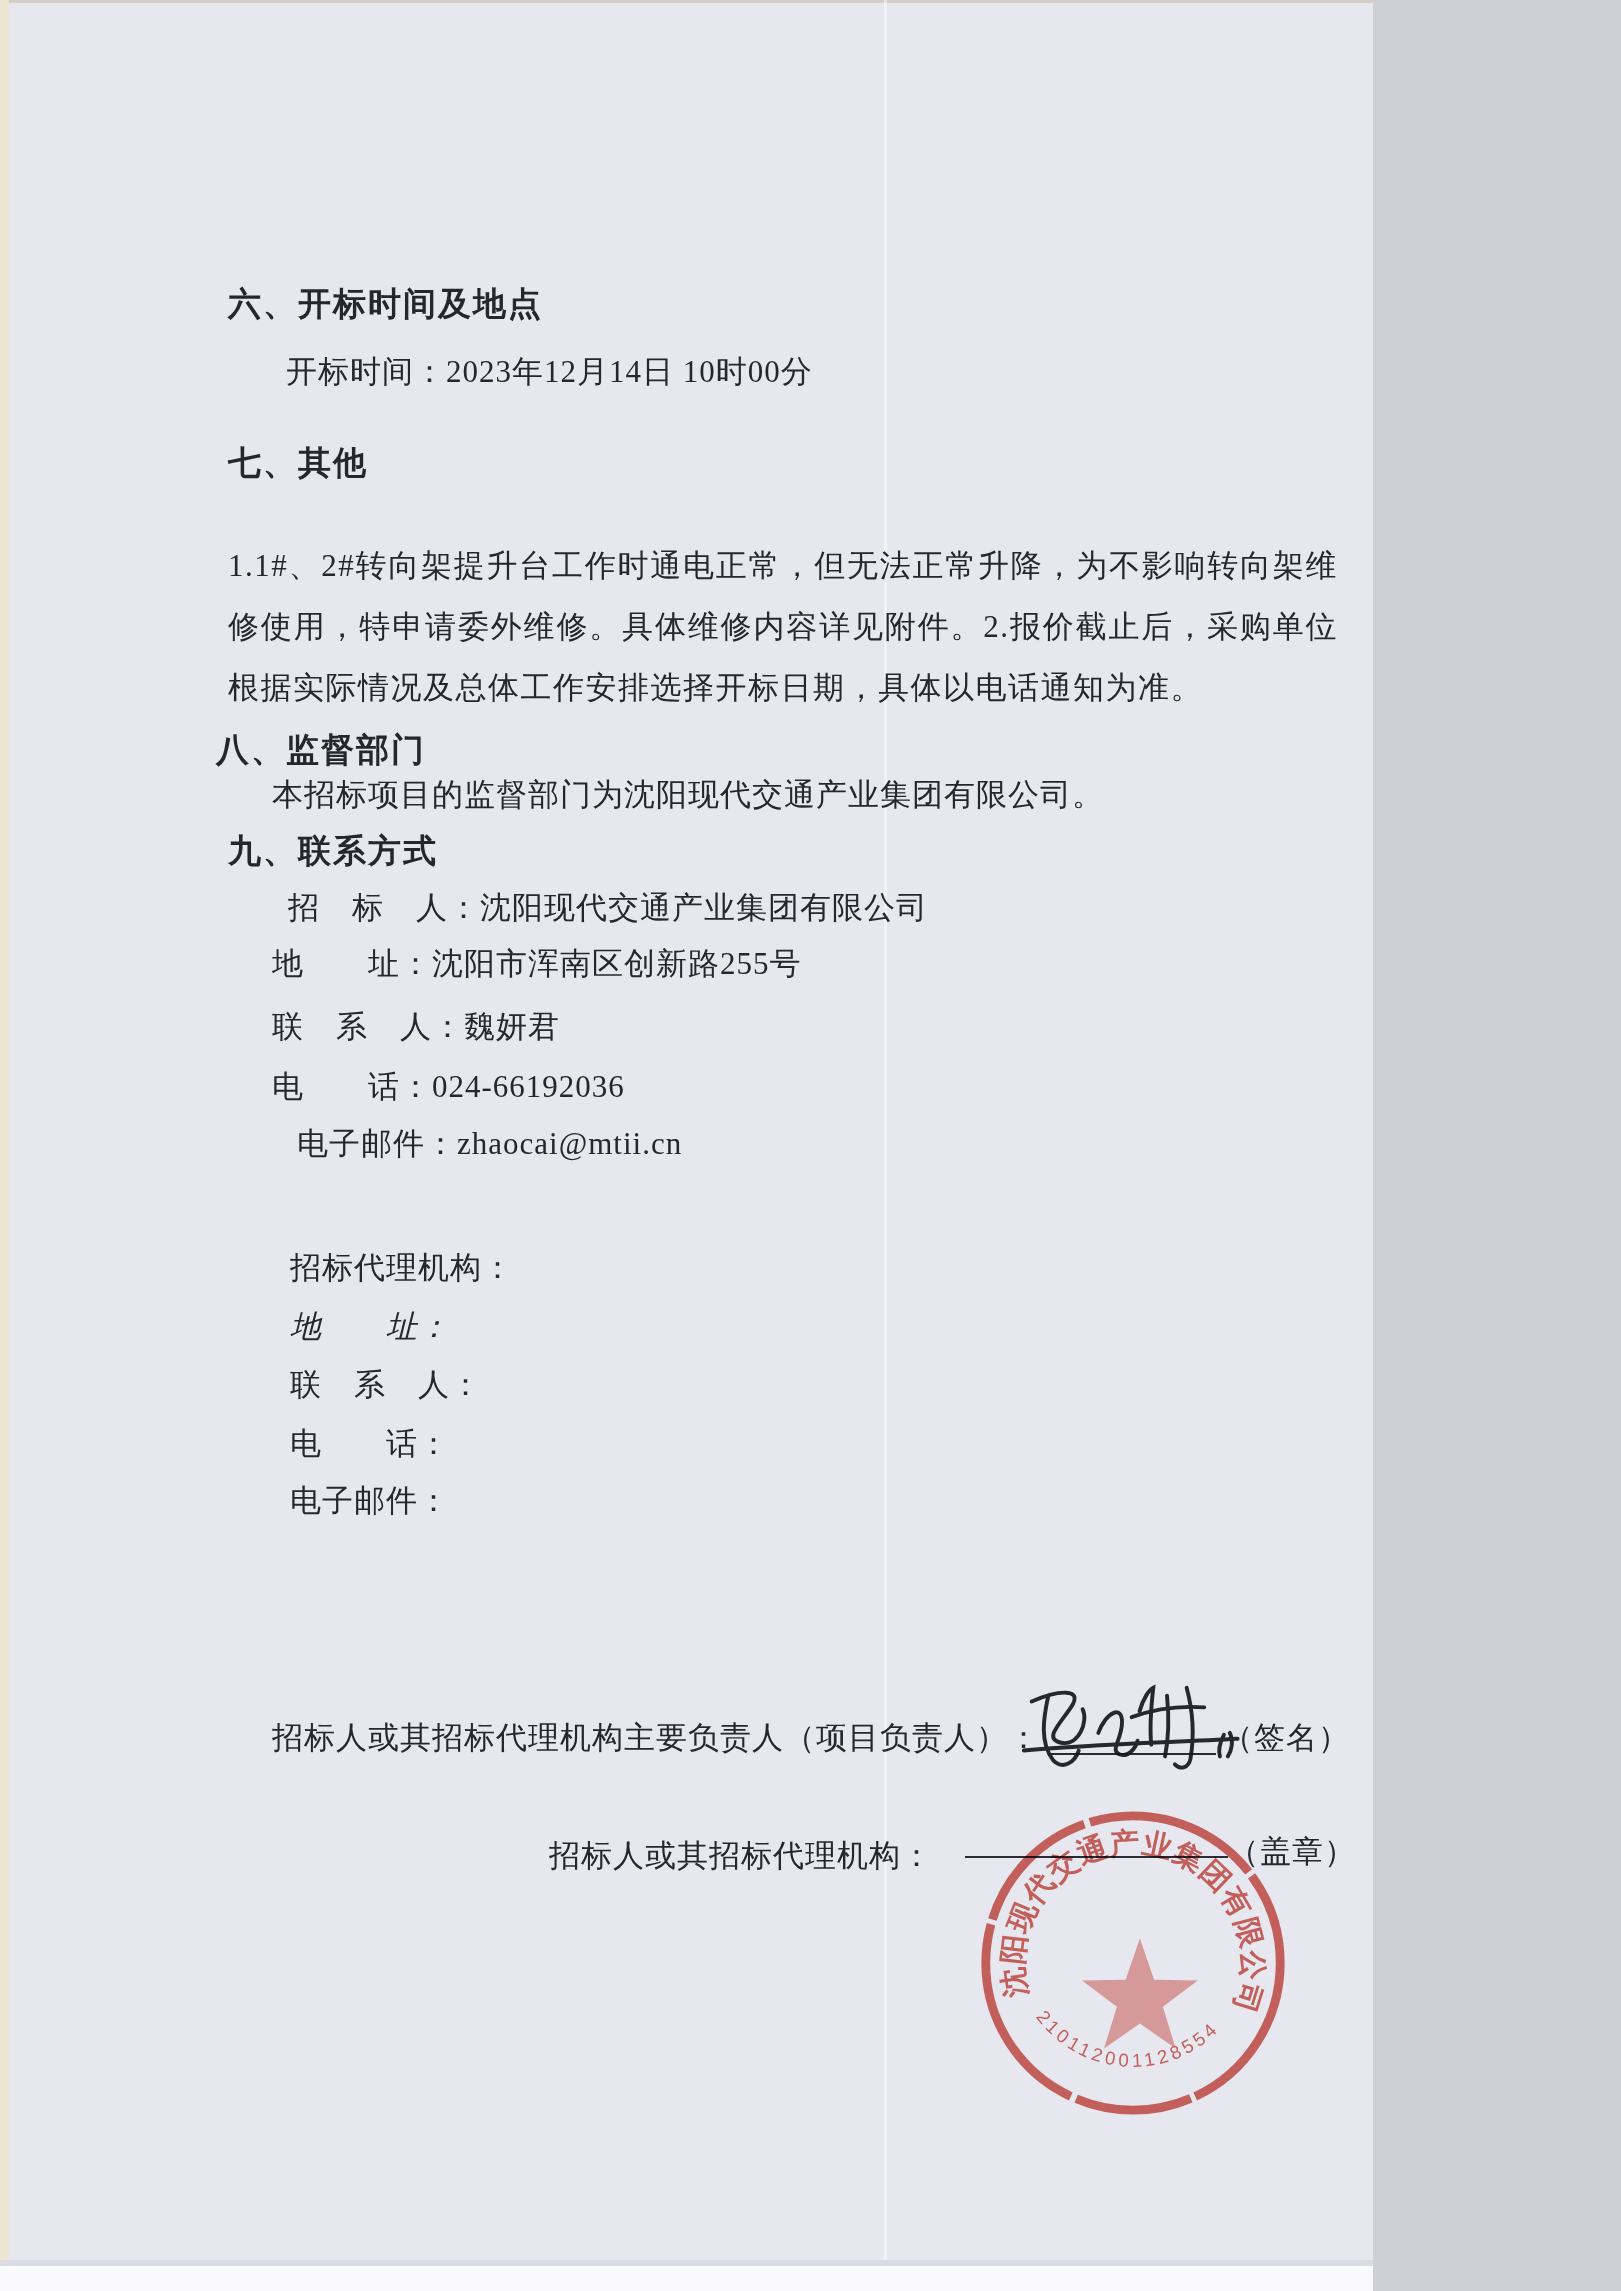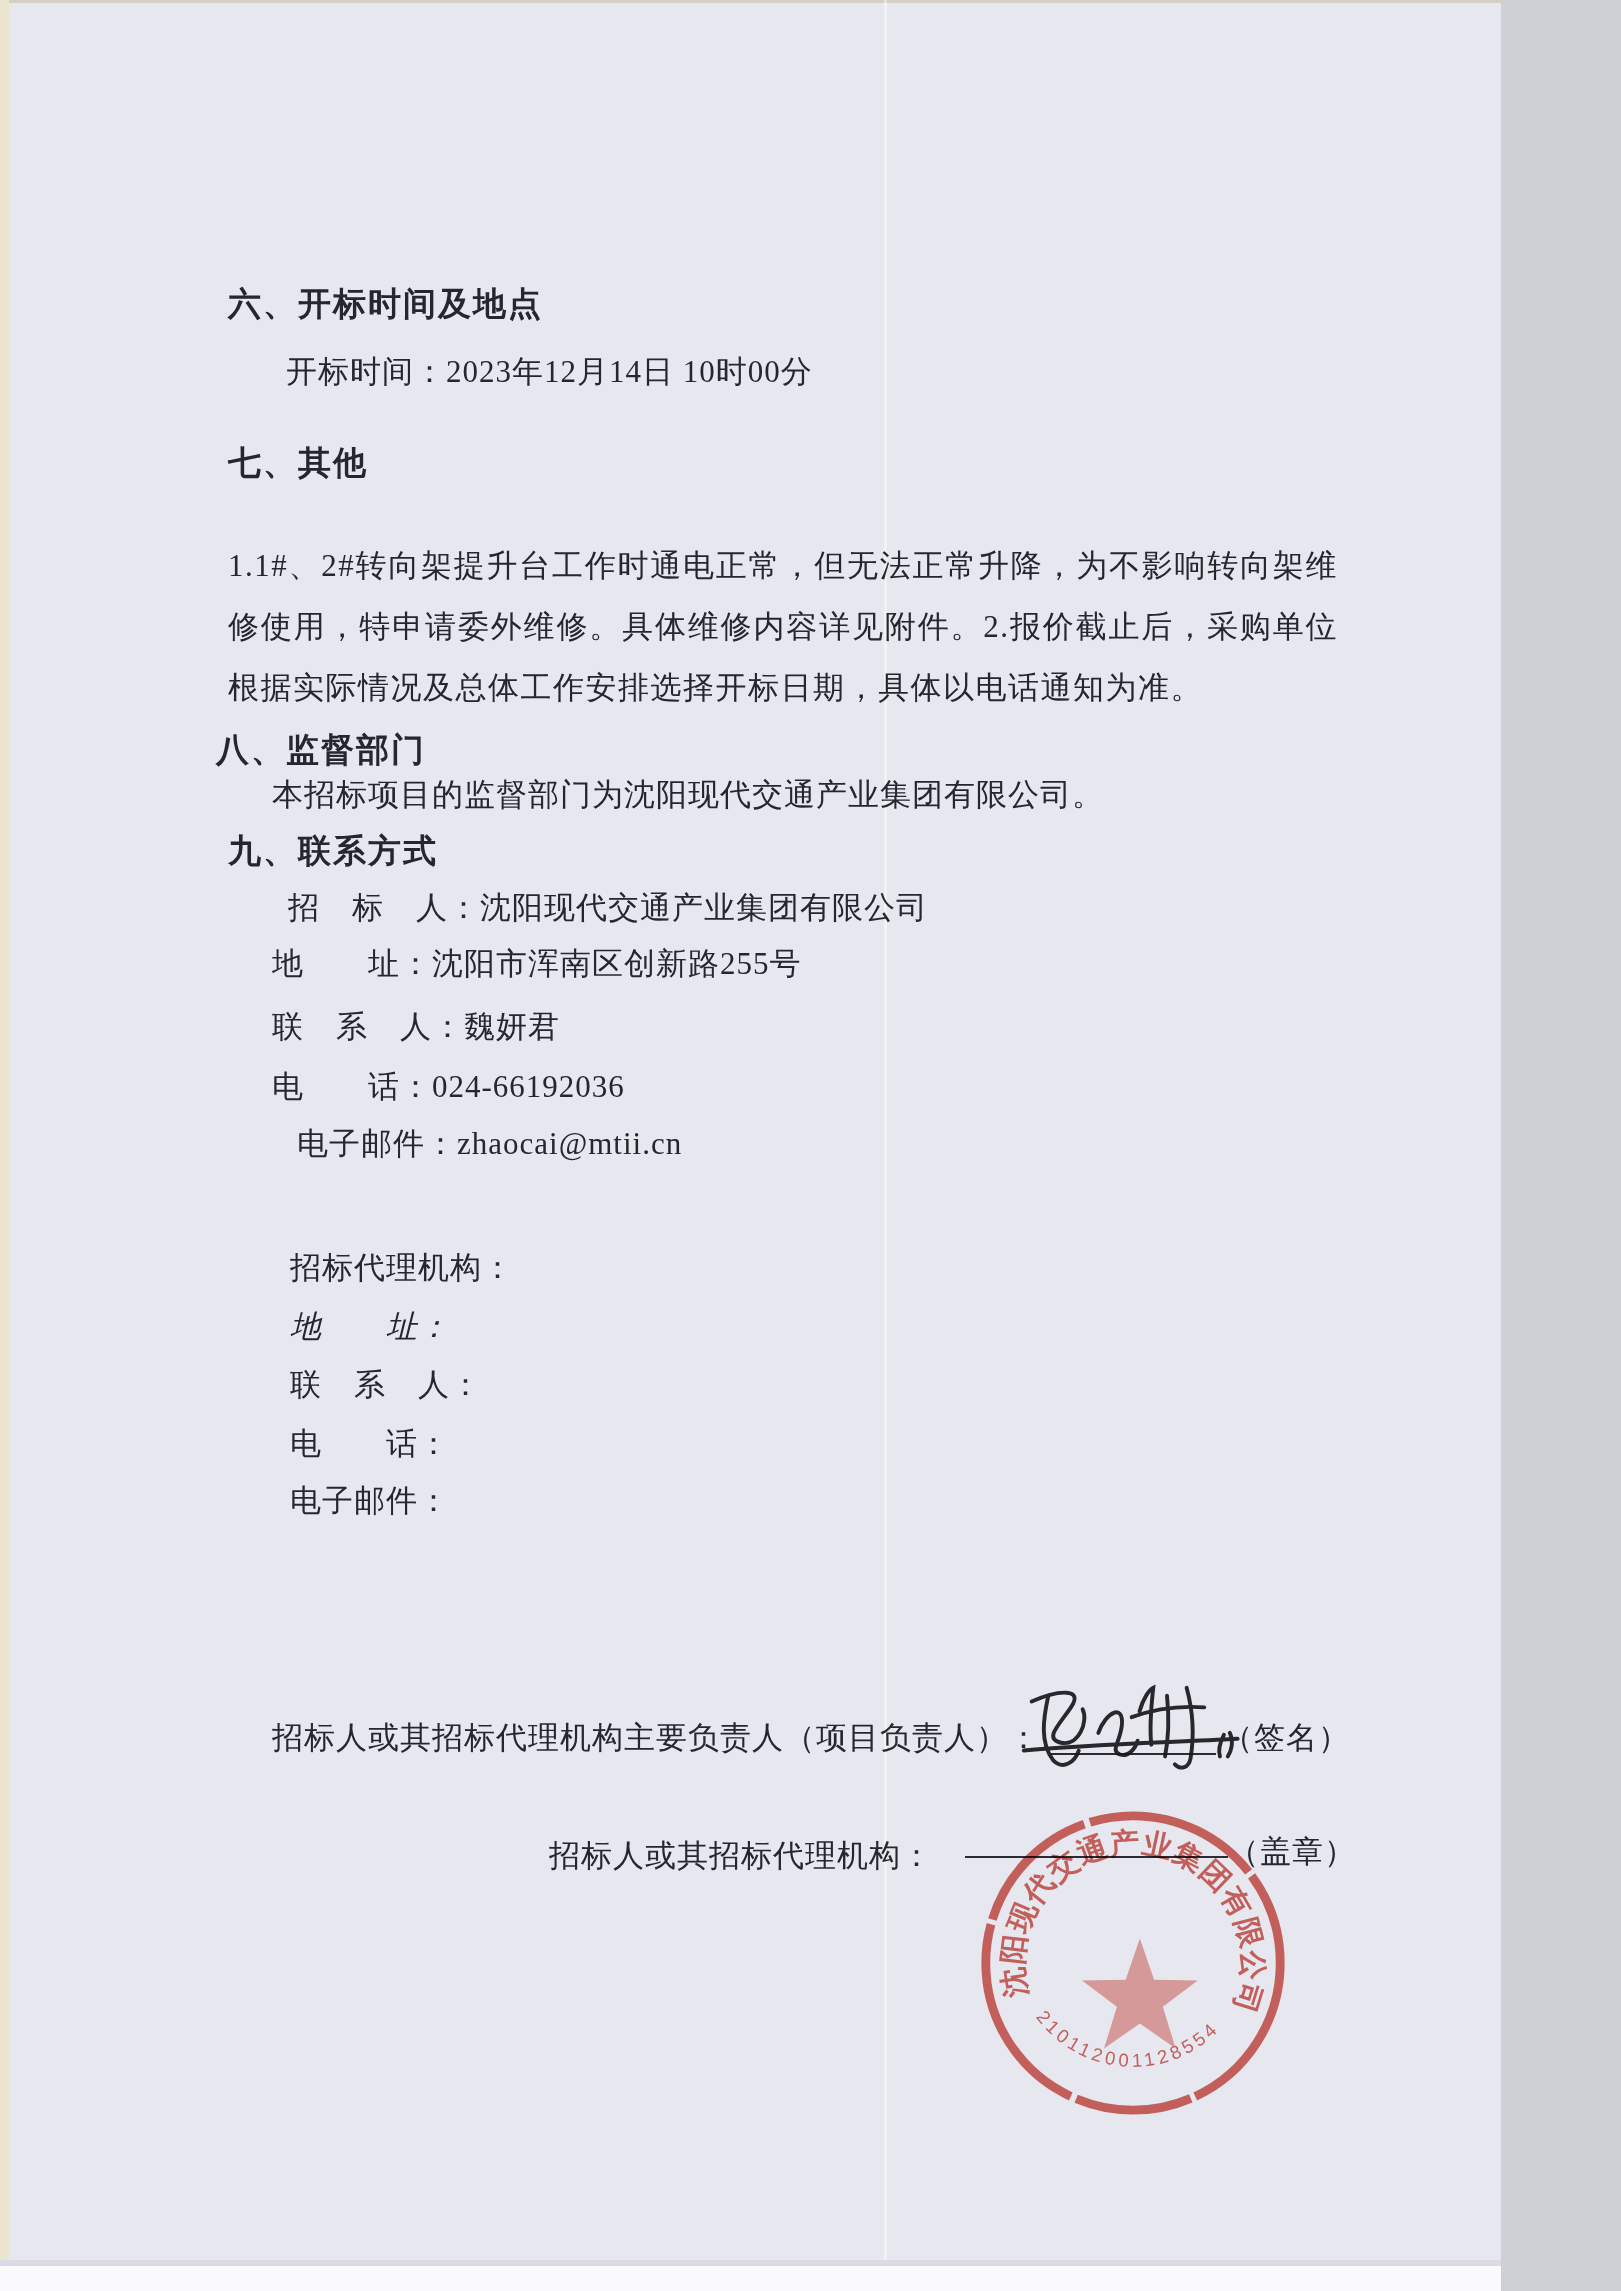--- a/index.html
+++ b/index.html
@@ -1,18 +1,18 @@
 <!DOCTYPE html>
 <html><head>
 <meta charset="utf-8">
 <style>
   html,body{margin:0;padding:0;background:#cfcfd6;}
   .scan{
     position:relative;
-    width:1501px;height:2292px;
+    width:1373px;height:2292px;
     background:#e7e7ef;
     overflow:hidden;
     font-family:"Liberation Serif","DejaVu Serif",serif;
     color:#26262e;
   }
   .edge-left{position:absolute;left:0;top:0;width:8.8px;height:2266px;background:#ece6d0;}
   .edge-top{position:absolute;left:0;top:0;width:100%;height:2.9px;background:rgba(198,185,158,.55);}
   .edge-bottom-shade{position:absolute;left:0;top:2260px;width:100%;height:5.9px;background:#dbdbe5;}
   .edge-bottom{position:absolute;left:0;top:2266px;width:100%;height:25.5px;background:#fafafc;}
   .streak{position:absolute;left:884px;top:0;width:2.9px;height:2266px;background:rgba(255,255,255,.45);}

